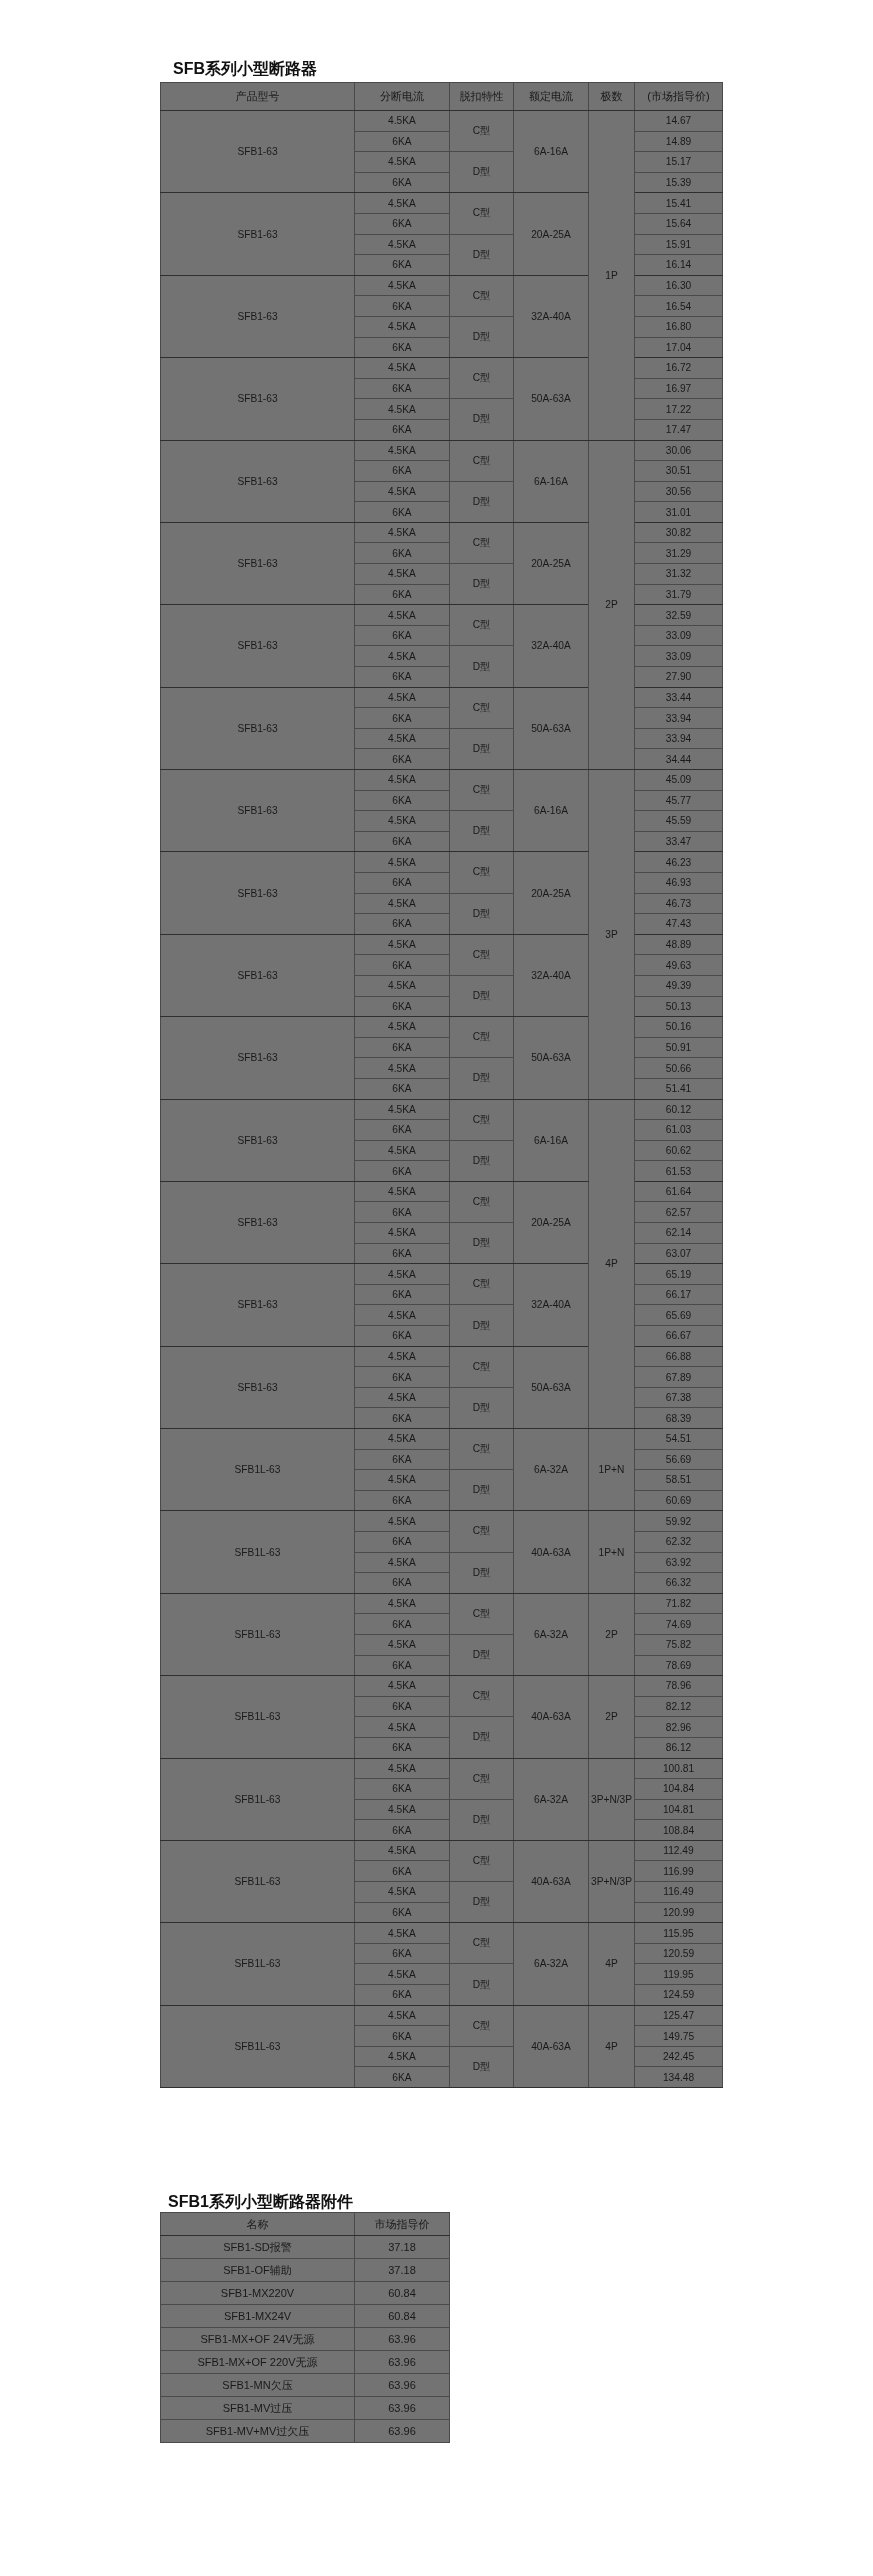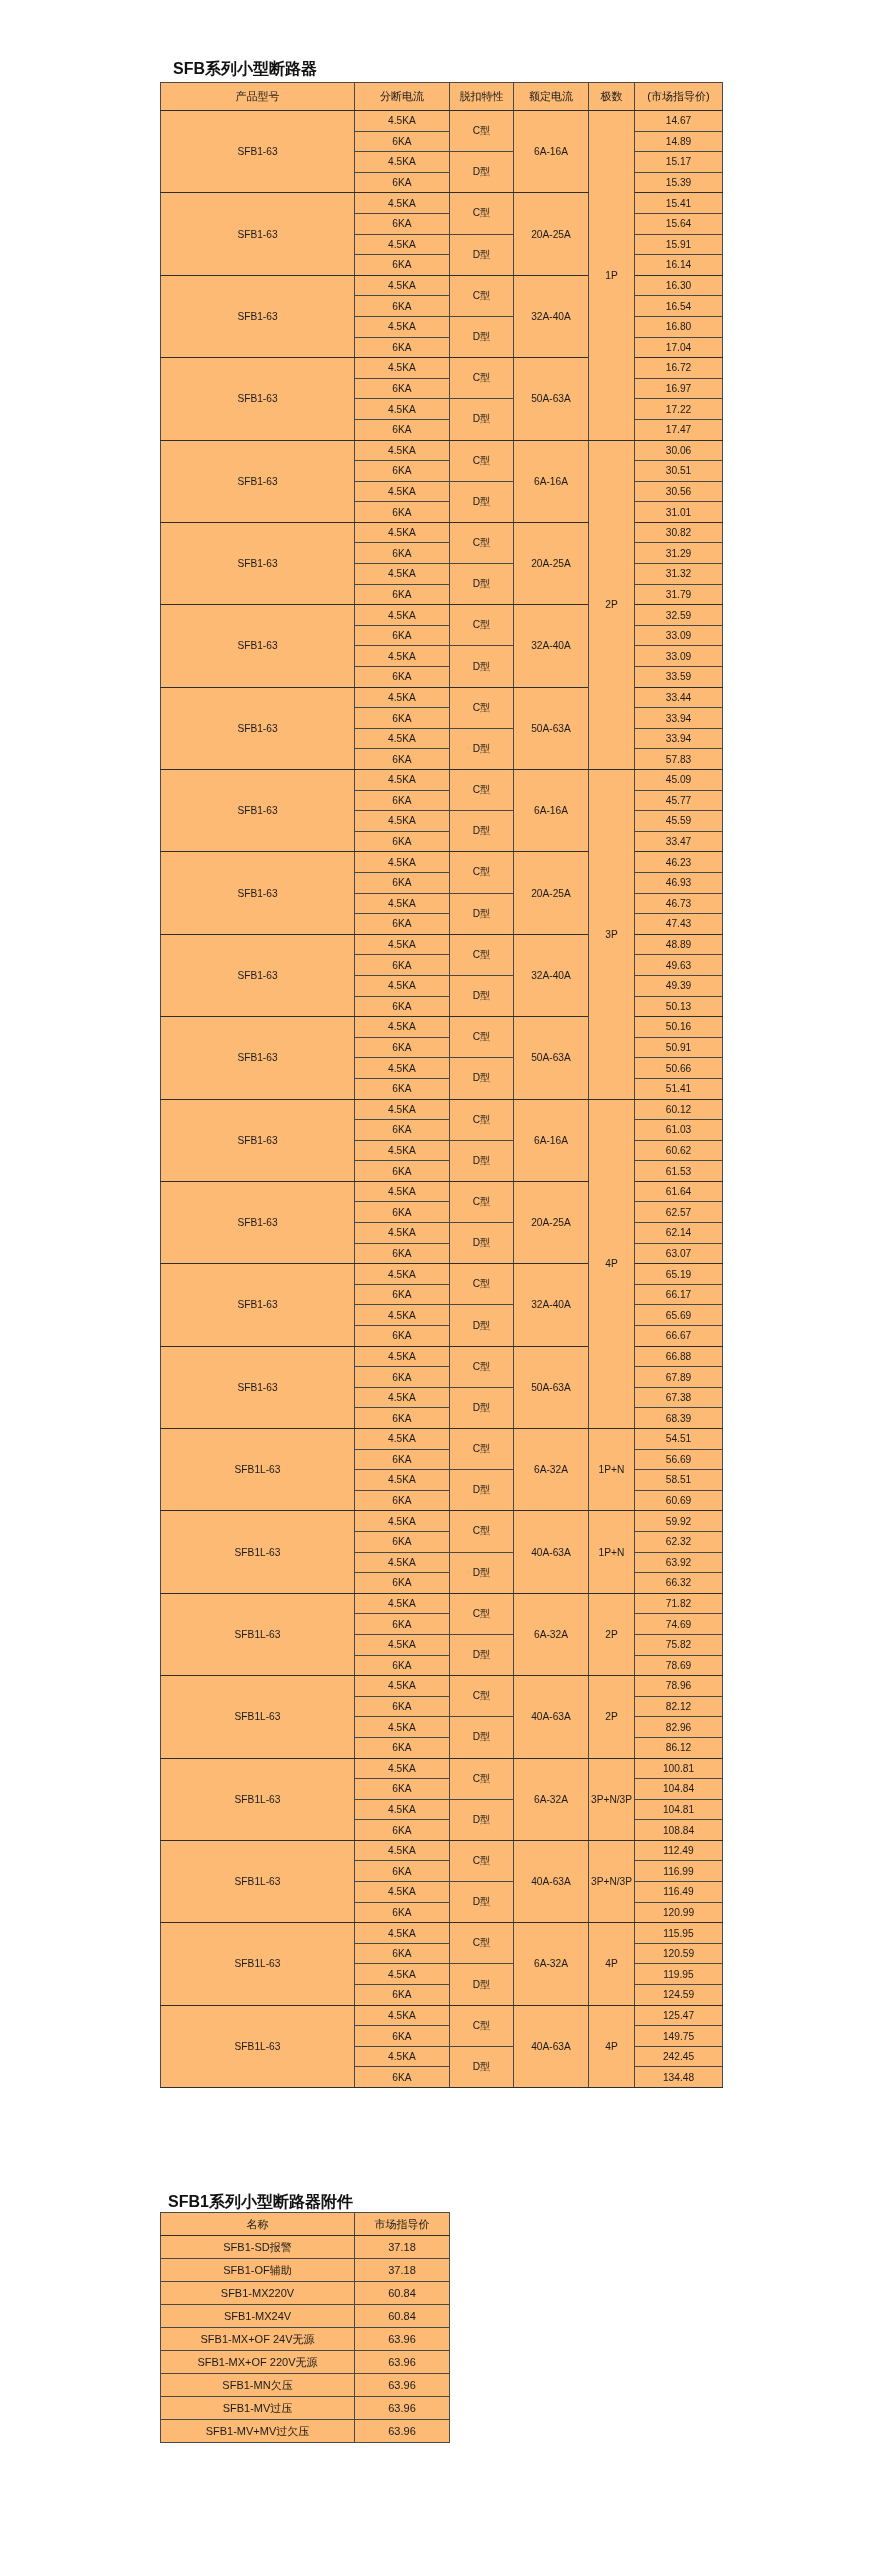--- a/index.html
+++ b/index.html
@@ -18,21 +18,21 @@
     color: #111111;
     white-space: nowrap;
   }
   #main-title { left: 161px; top: 47px; }
   #acc-title  { left: 156px; top: 2180px; }
 
   table {
     position: absolute;
     border-collapse: collapse;
     table-layout: fixed;
-    background: #fdba74;
+    background: #737373;
   }
   #main-table { left: 160px; top: 82px; }
   #acc-table  { left: 160px; top: 2212px; }
 
   table { border: 1.5px solid #2f2f2f; }
   th, td {
     border: 0.7px solid #4a4a4a;
     text-align: center;
     vertical-align: middle;
     padding: 0 1.5px;
@@ -206,41 +206,41 @@
         <td>6KA</td>
         <td>33.09</td>
       </tr>
       <tr>
         <td>4.5KA</td>
         <td rowspan="2" class="bb">D型</td>
         <td>33.09</td>
       </tr>
       <tr>
         <td class="bb">6KA</td>
-        <td class="bb">33.59</td>
+        <td class="bb">27.90</td>
       </tr>
       <tr>
         <td rowspan="4" class="bb">SFB1-63</td>
         <td>4.5KA</td>
         <td rowspan="2">C型</td>
         <td rowspan="4" class="bb">50A-63A</td>
         <td>33.44</td>
       </tr>
       <tr>
         <td>6KA</td>
         <td>33.94</td>
       </tr>
       <tr>
         <td>4.5KA</td>
         <td rowspan="2" class="bb">D型</td>
         <td>33.94</td>
       </tr>
       <tr>
         <td class="bb">6KA</td>
-        <td class="bb">57.83</td>
+        <td class="bb">34.44</td>
       </tr>
       <tr>
         <td rowspan="4" class="bb">SFB1-63</td>
         <td>4.5KA</td>
         <td rowspan="2">C型</td>
         <td rowspan="4" class="bb">6A-16A</td>
         <td rowspan="16" class="bb">3P</td>
         <td>45.09</td>
       </tr>
       <tr>

